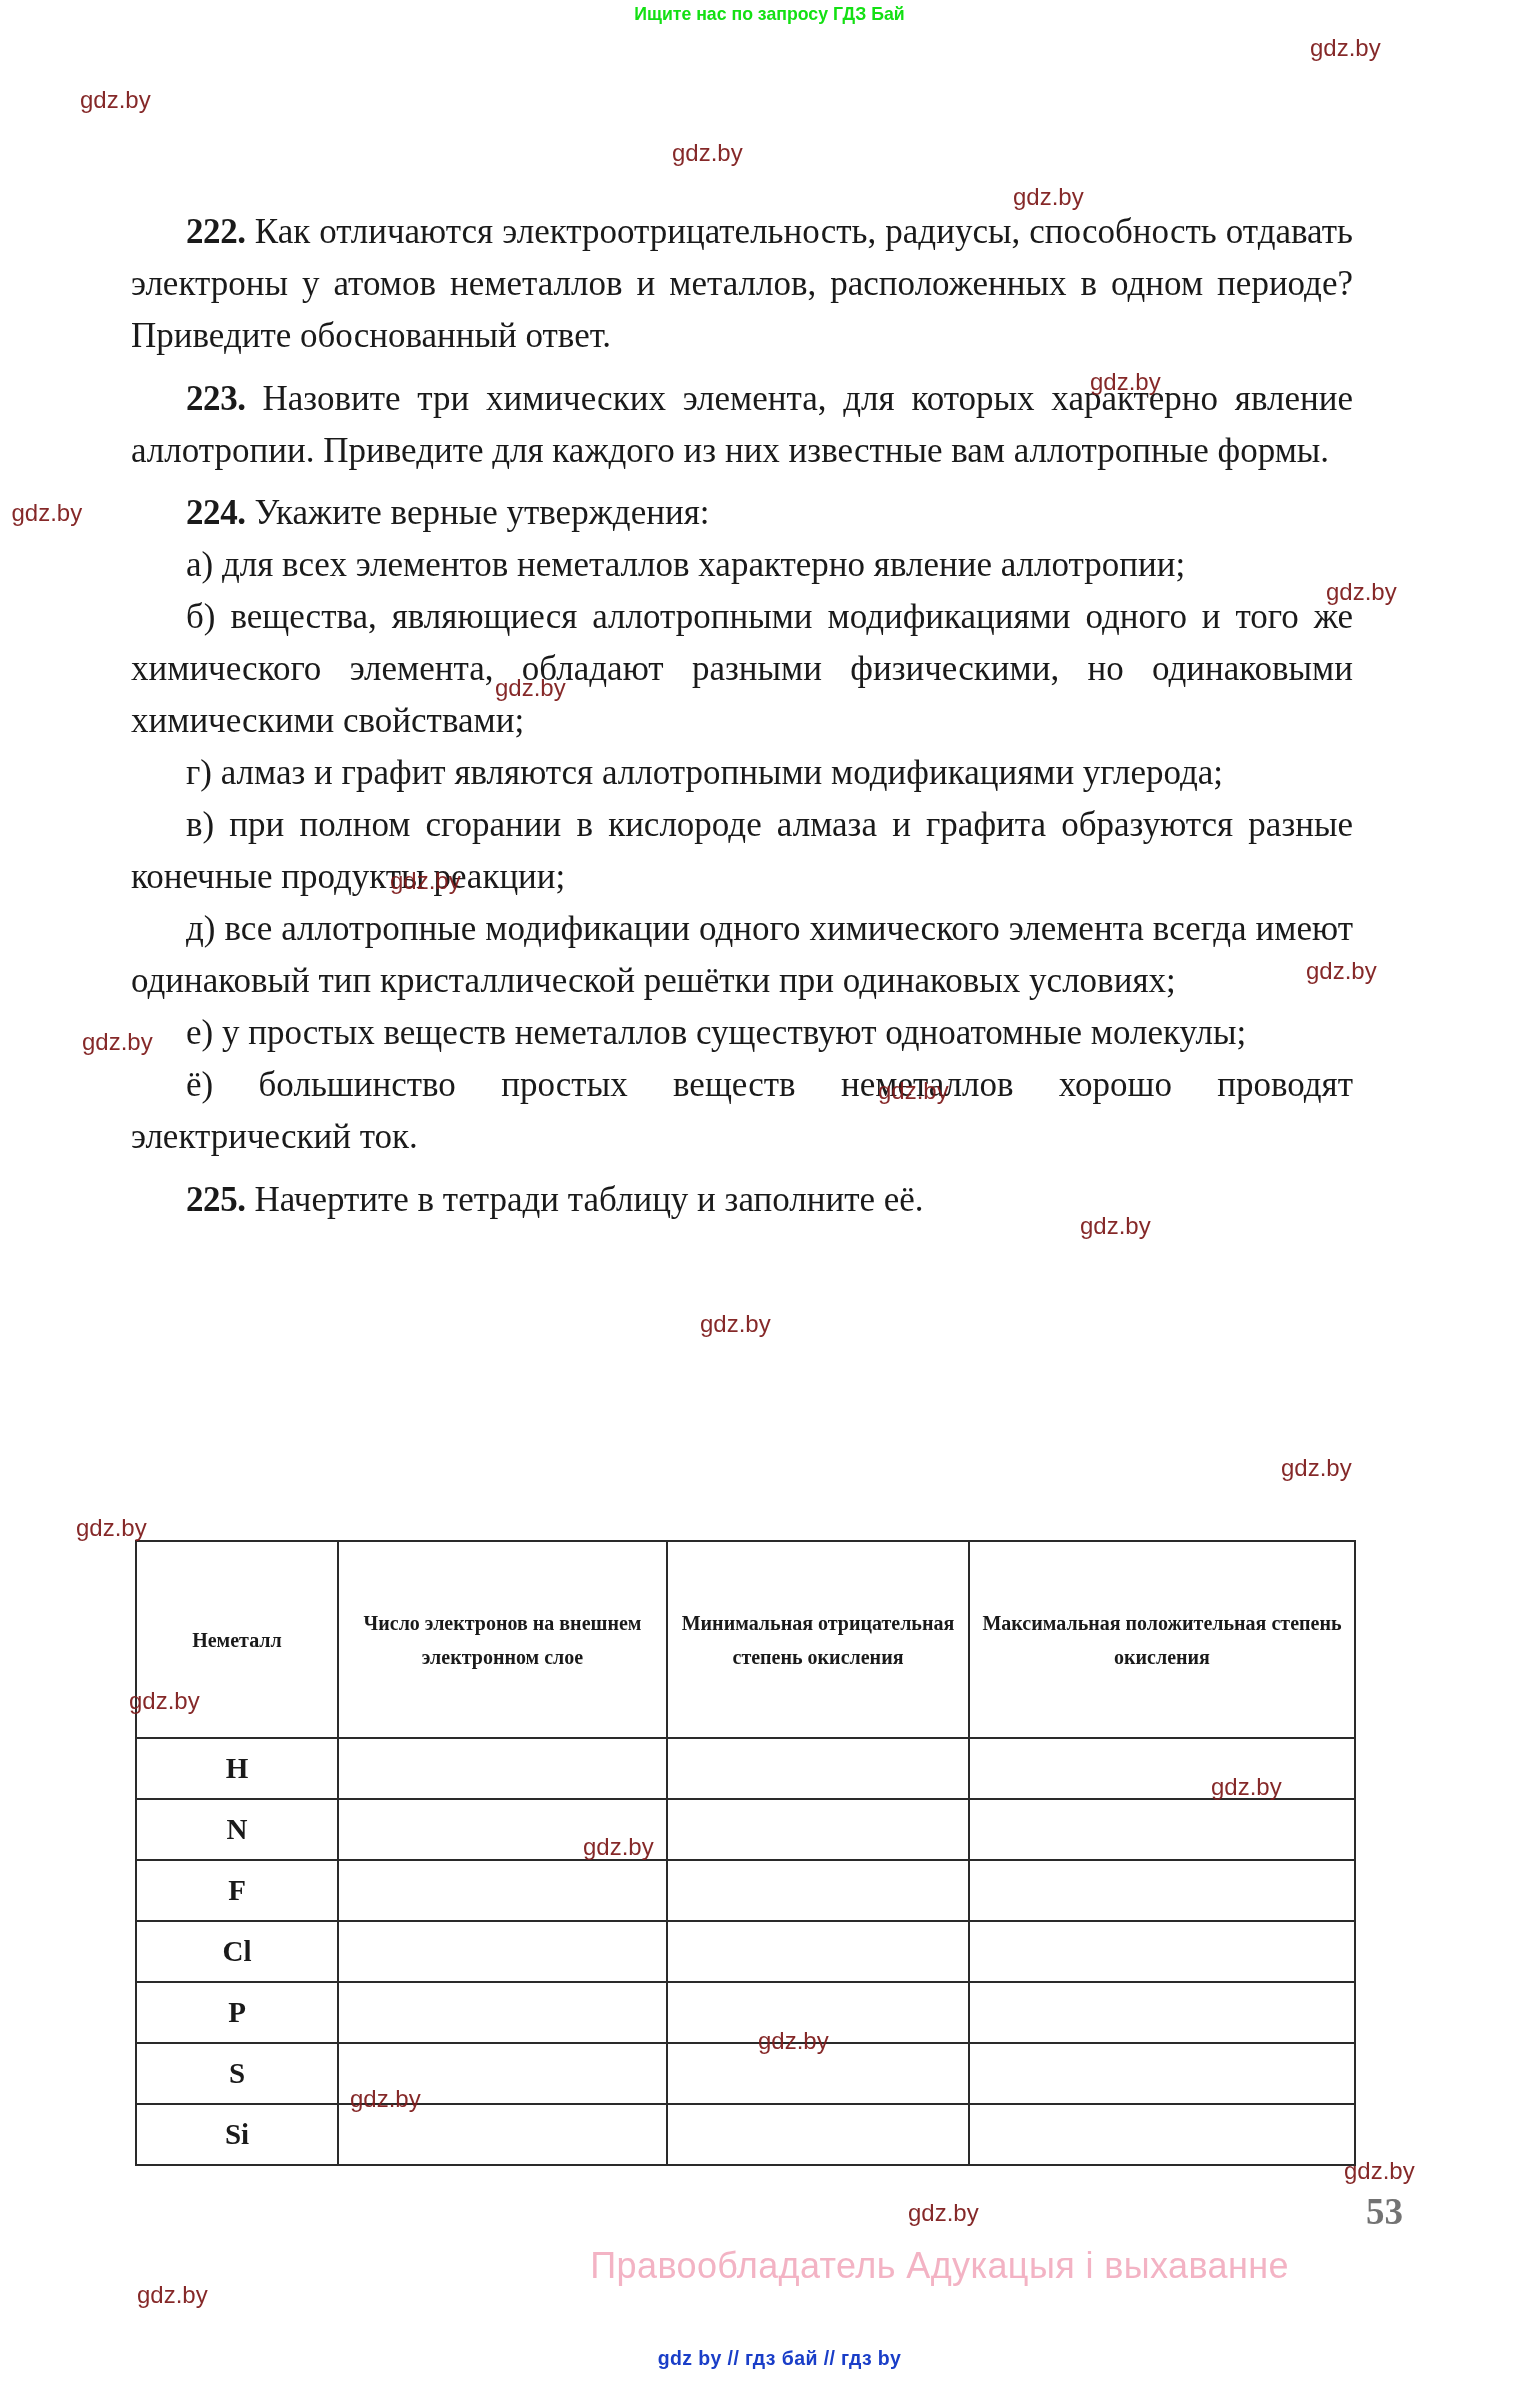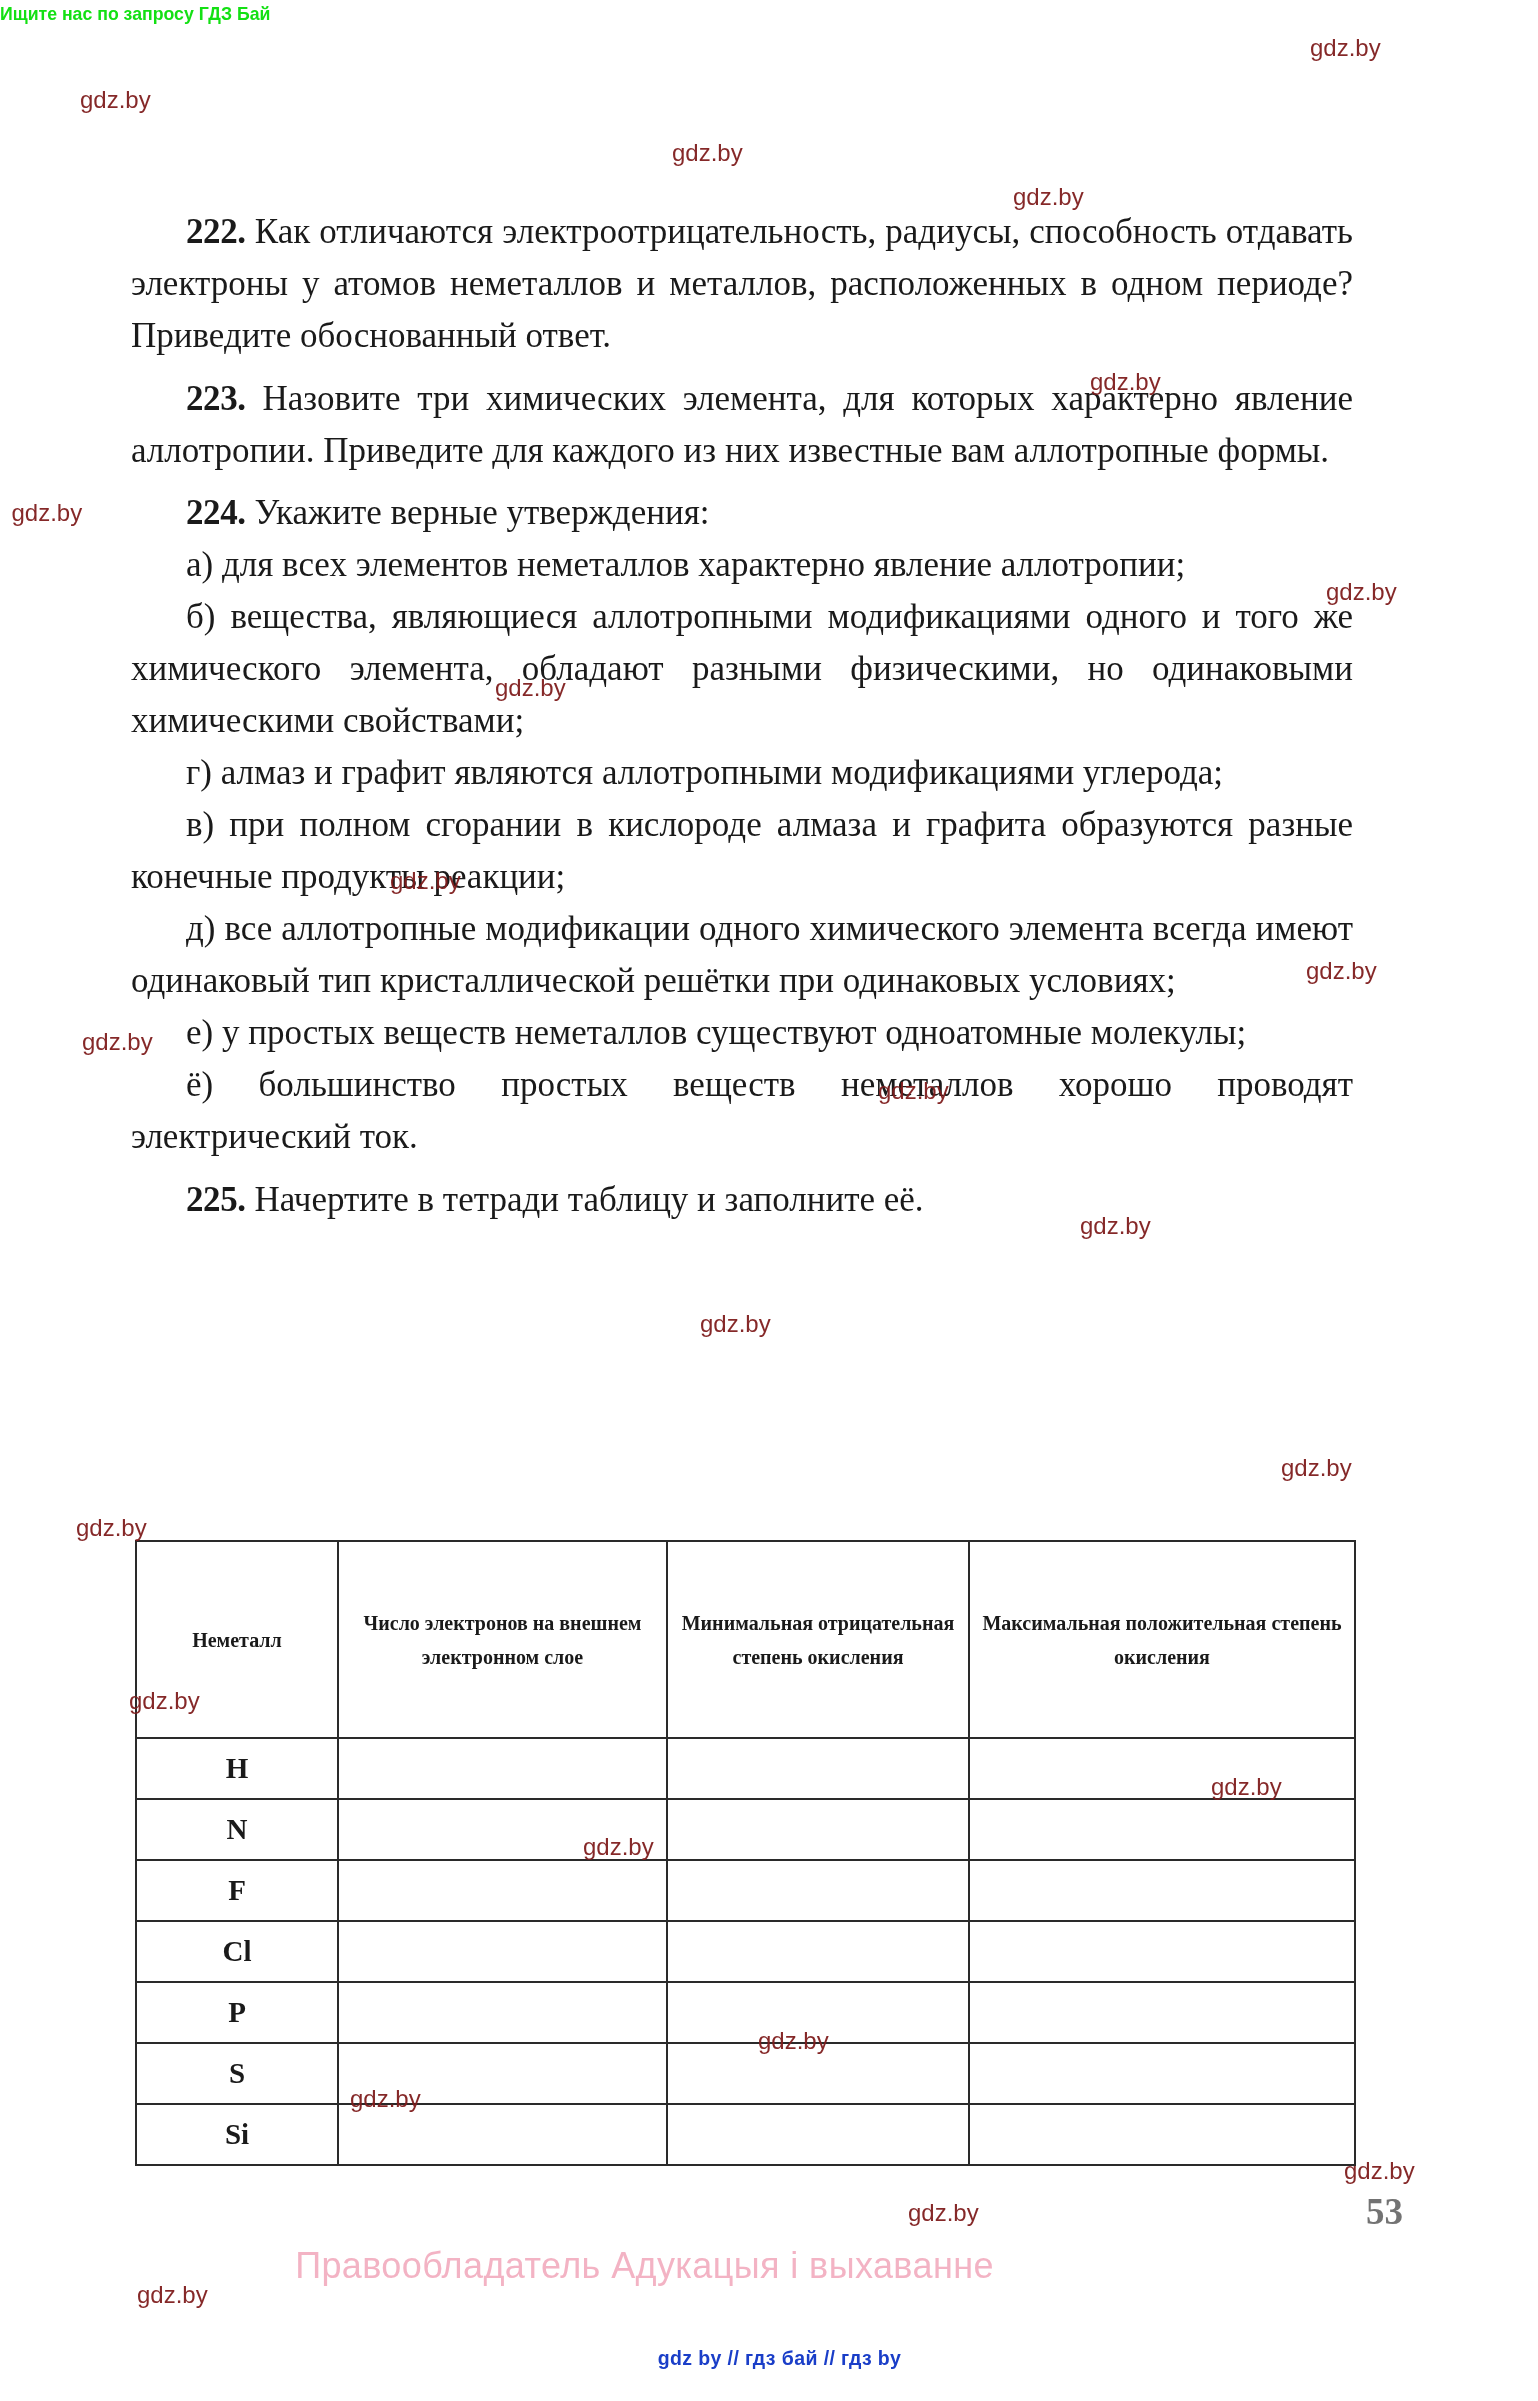--- a/index.html
+++ b/index.html
@@ -19,21 +19,21 @@
     background: #ffffff;
     overflow: hidden;
   }
 
   
   .promo-banner {
     position: absolute;
     top: 3.5px;
     left: 0;
     width: 1539px;
-    text-align: left;
+    text-align: center;
     font-family: "Liberation Sans", "DejaVu Sans", sans-serif;
     font-weight: bold;
     font-size: 17.7px;
     color: #13e013;
     letter-spacing: 0px;
     white-space: nowrap;
   }
 
   
   .wm {
@@ -111,21 +111,21 @@
     top: 2190px;
     font-size: 37px;
     font-weight: bold;
     color: #737373;
   }
   .copyright {
     position: absolute;
     left: 0;
     top: 2245px;
     width: 1289px;
-    text-align: center;
+    text-align: right;
     font-family: "Liberation Sans", "DejaVu Sans", sans-serif;
     font-size: 36px;
     color: #f3b3c4;
     white-space: nowrap;
     letter-spacing: 0.4px;
   }
   .bottom-links {
     position: absolute;
     left: 10px;
     top: 2347px;

